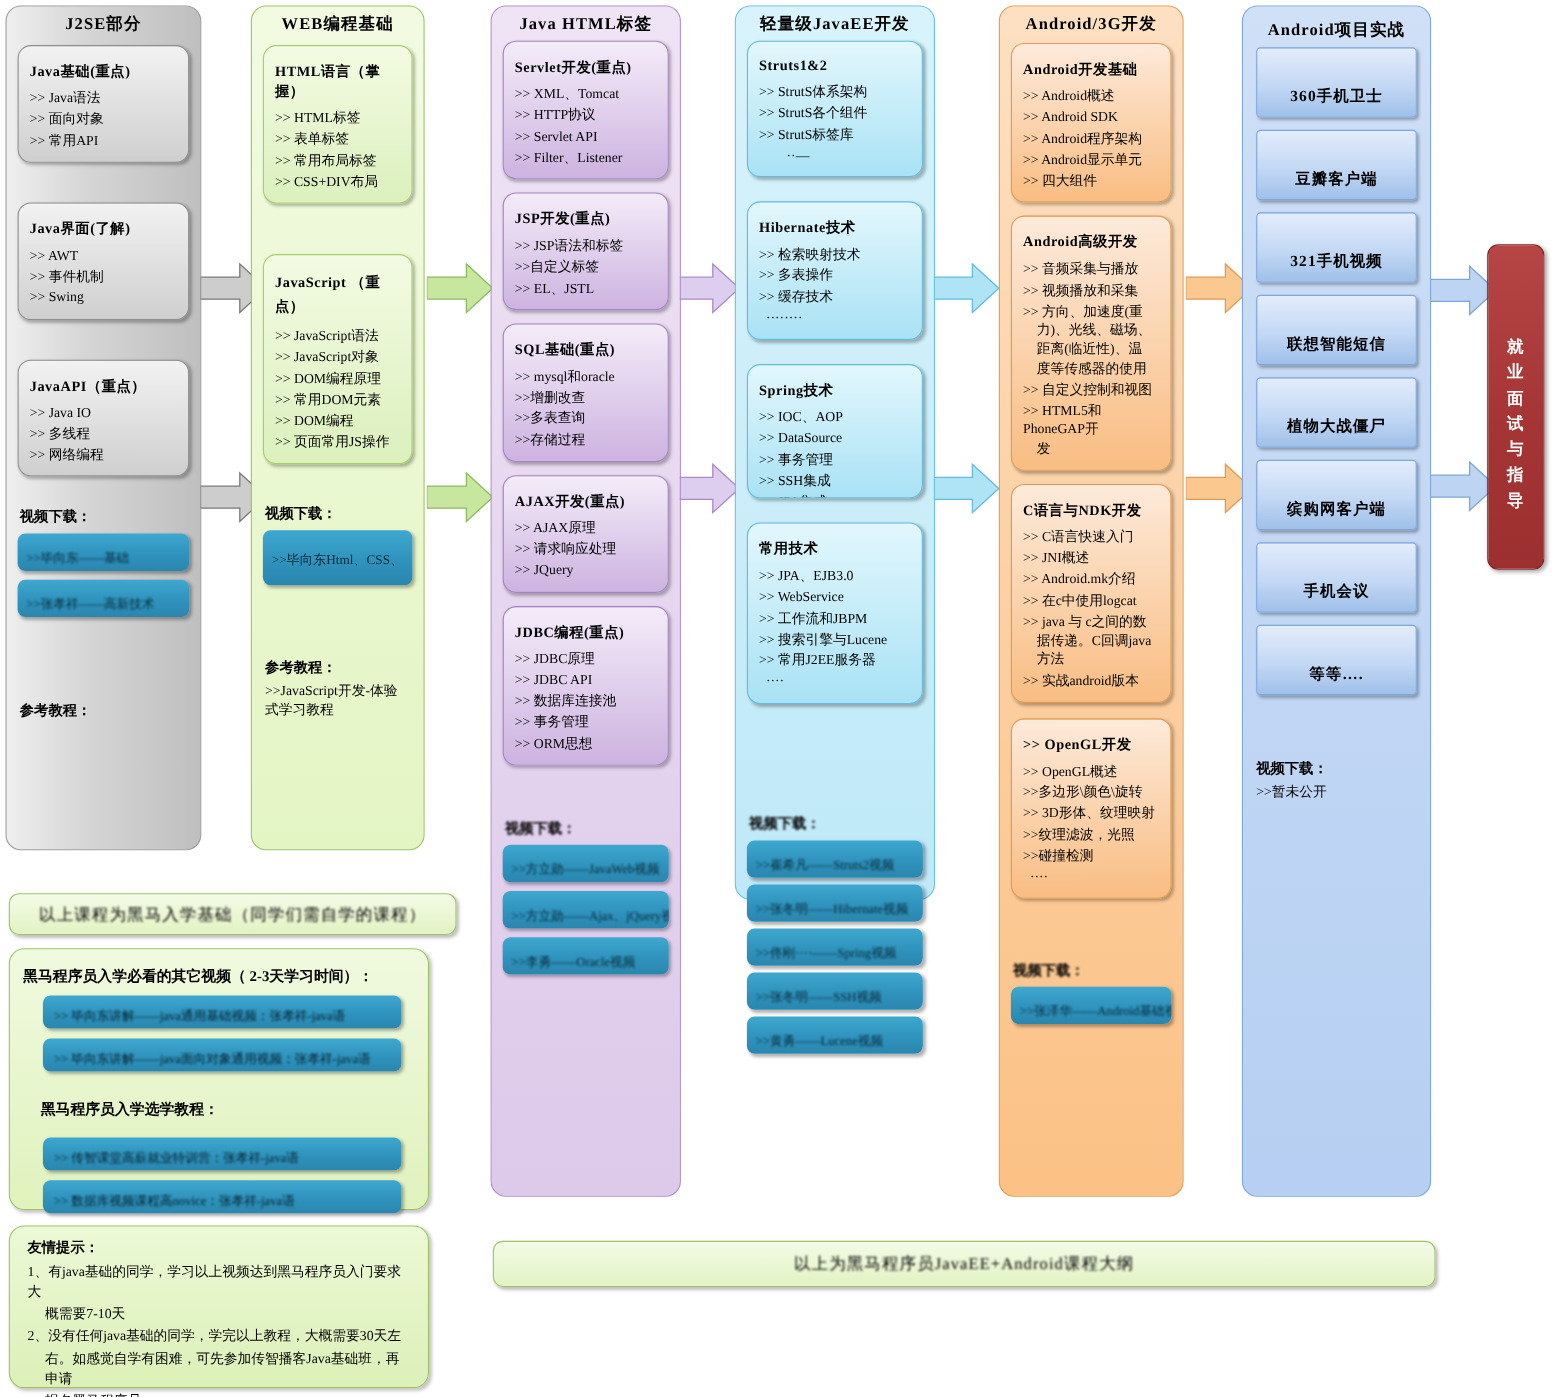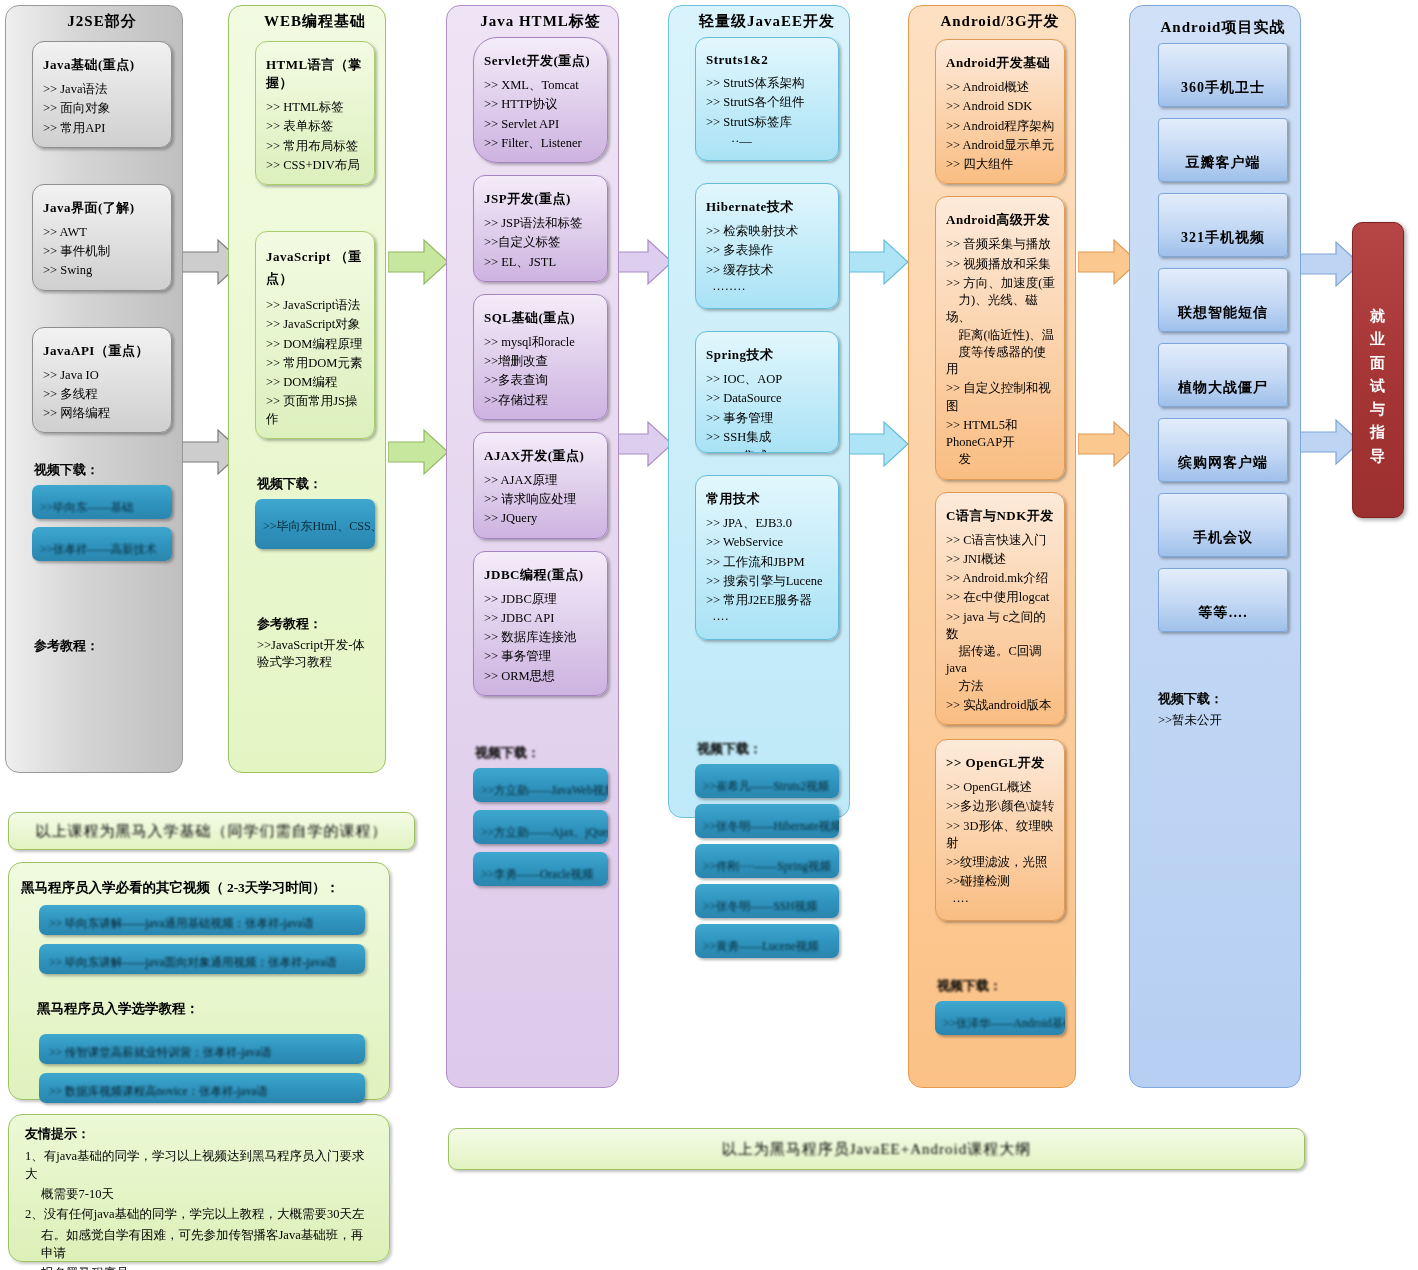--- a/index.html
+++ b/index.html
@@ -1,18 +1,18 @@
 <!DOCTYPE html>
 <html><head>
 <meta charset="utf-8">
 <style>
   html,body{margin:0;padding:0;background:#ffffff;}
   body{width:1418px;height:1270px;position:relative;overflow:hidden;
        font-family:"Liberation Serif","DejaVu Serif",serif;}
-  .col{position:absolute;border-radius:14px;box-sizing:border-box;padding-left:16px;}
+  .col{position:absolute;border-radius:14px;box-sizing:border-box;}
   .col-title{text-align:center;font-weight:bold;font-size:15px;color:#000;
              letter-spacing:1px;padding-top:6px;}
   .card{border-radius:12px;box-sizing:border-box;padding:8px 8px 8px 10px;
         margin:0 10px 10px 10px;box-shadow:2px 2px 3px rgba(0,0,0,.28);}
   .card-title{font-weight:bold;font-size:13px;margin:6px 0 7px 0;letter-spacing:.5px;}
   .item{font-size:12.5px;line-height:1.38;margin:2px 0;white-space:pre-wrap;}
   .sect-label{font-weight:bold;font-size:13px;margin:8px 0 6px 12px;}
   .dl-btn{margin:0 10px 8px 10px;height:34px;border-radius:7px;
           background:linear-gradient(180deg,#3fa8cf 0%,#2f93bd 55%,#2a86ae 100%);
           box-shadow:2px 2px 3px rgba(0,0,0,.3);display:flex;align-items:flex-end;
@@ -199,21 +199,21 @@
   <div class="dl-btn" style="height:50px;">
       <span style="filter:none;padding-bottom:14px;font-size:12px;">&gt;&gt;毕向东Html、CSS、</span>
     </div>
   <div class="sect-label" style="margin-top:66px;margin-bottom:0;">参考教程：</div>
   <div class="note">&gt;&gt;JavaScript开发-体验式学习教程</div>
 </div>
 
 <div class="col c-purple" style="left:446px;top:5px;width:173px;height:1083px;">
   <div class="col-title">Java HTML标签</div>
 
-  <div class="card" style="margin-top:6px;border-radius:24px;">
+  <div class="card" style="margin-top:6px;">
     <div class="card-title">Servlet开发(重点)</div>
     <div class="item">&gt;&gt; XML、Tomcat</div>
     <div class="item">&gt;&gt; HTTP协议</div>
     <div class="item">&gt;&gt; Servlet API</div>
     <div class="item">&gt;&gt; Filter、Listener</div>
   </div>
   <div class="card" style="margin-top:12px;">
     <div class="card-title">JSP开发(重点)</div>
     <div class="item">&gt;&gt; JSP语法和标签</div>
     <div class="item">&gt;&gt;自定义标签</div>

